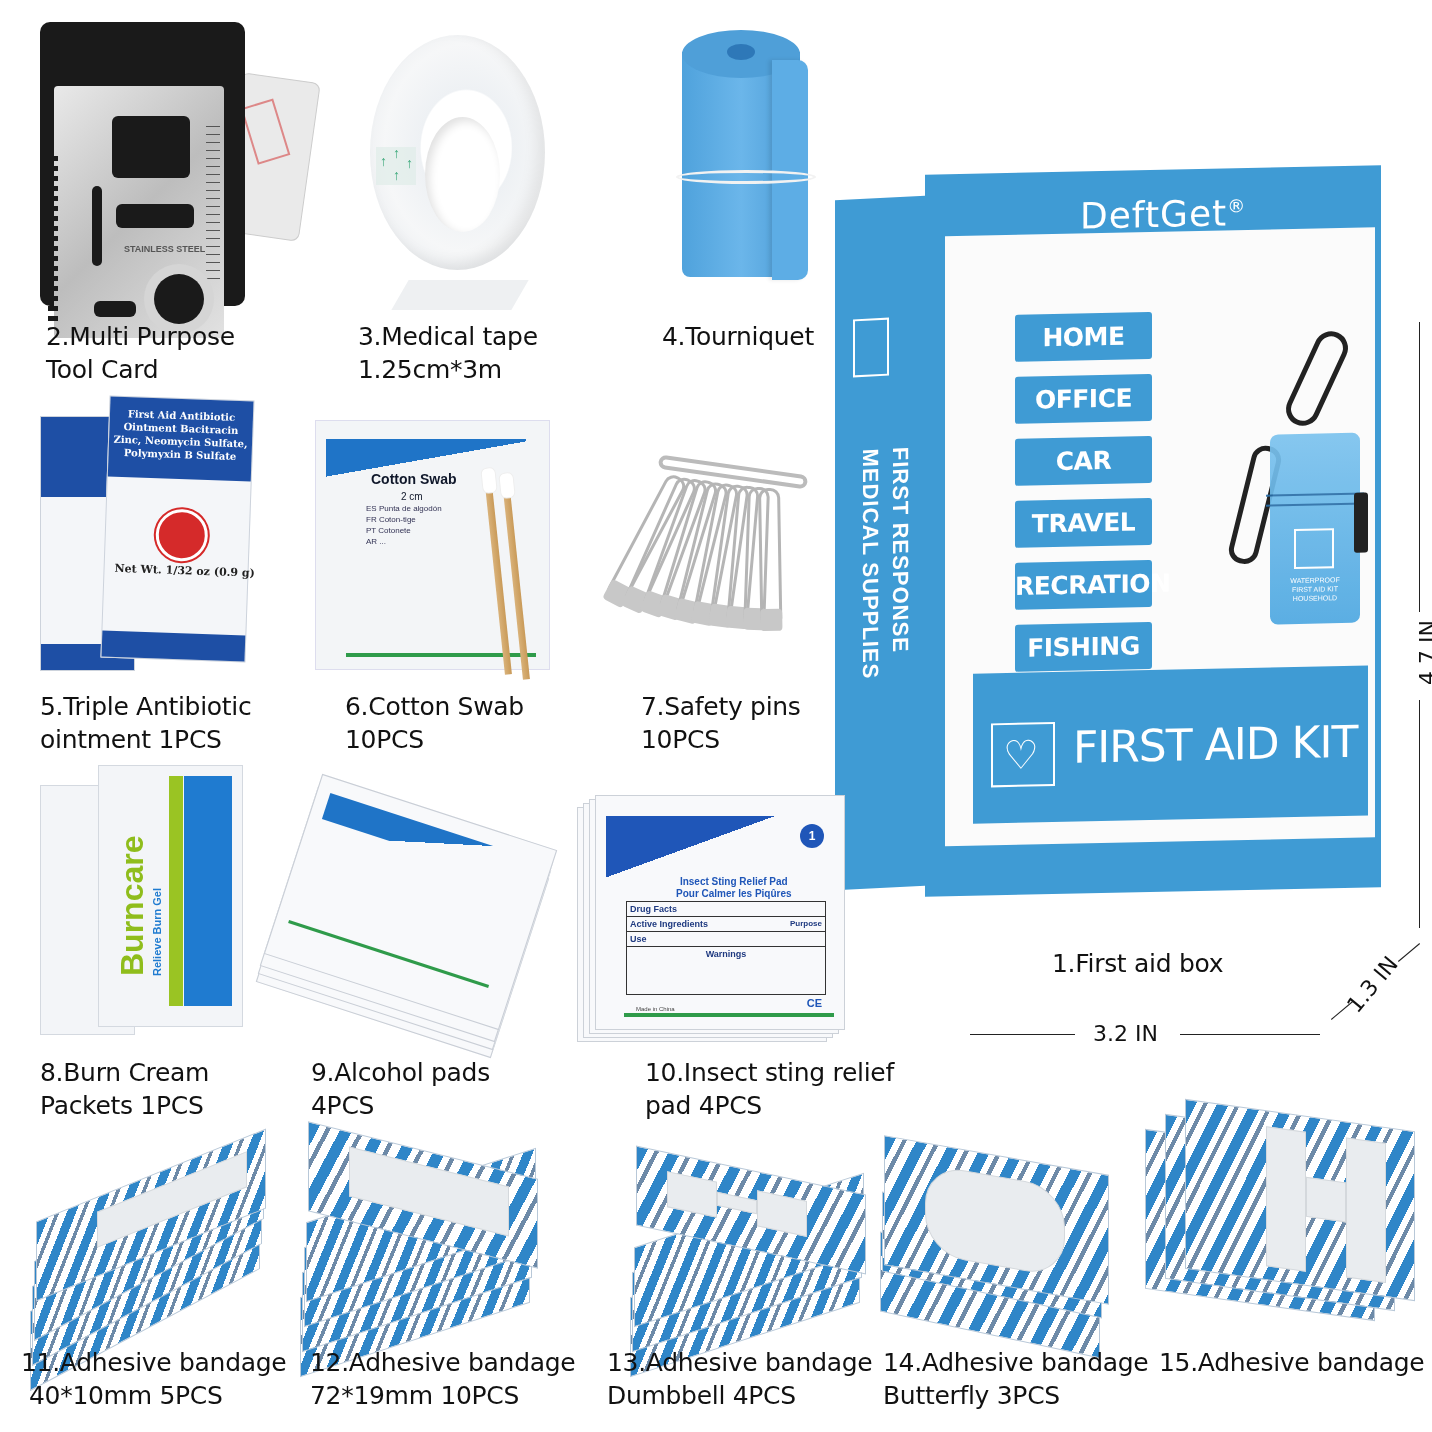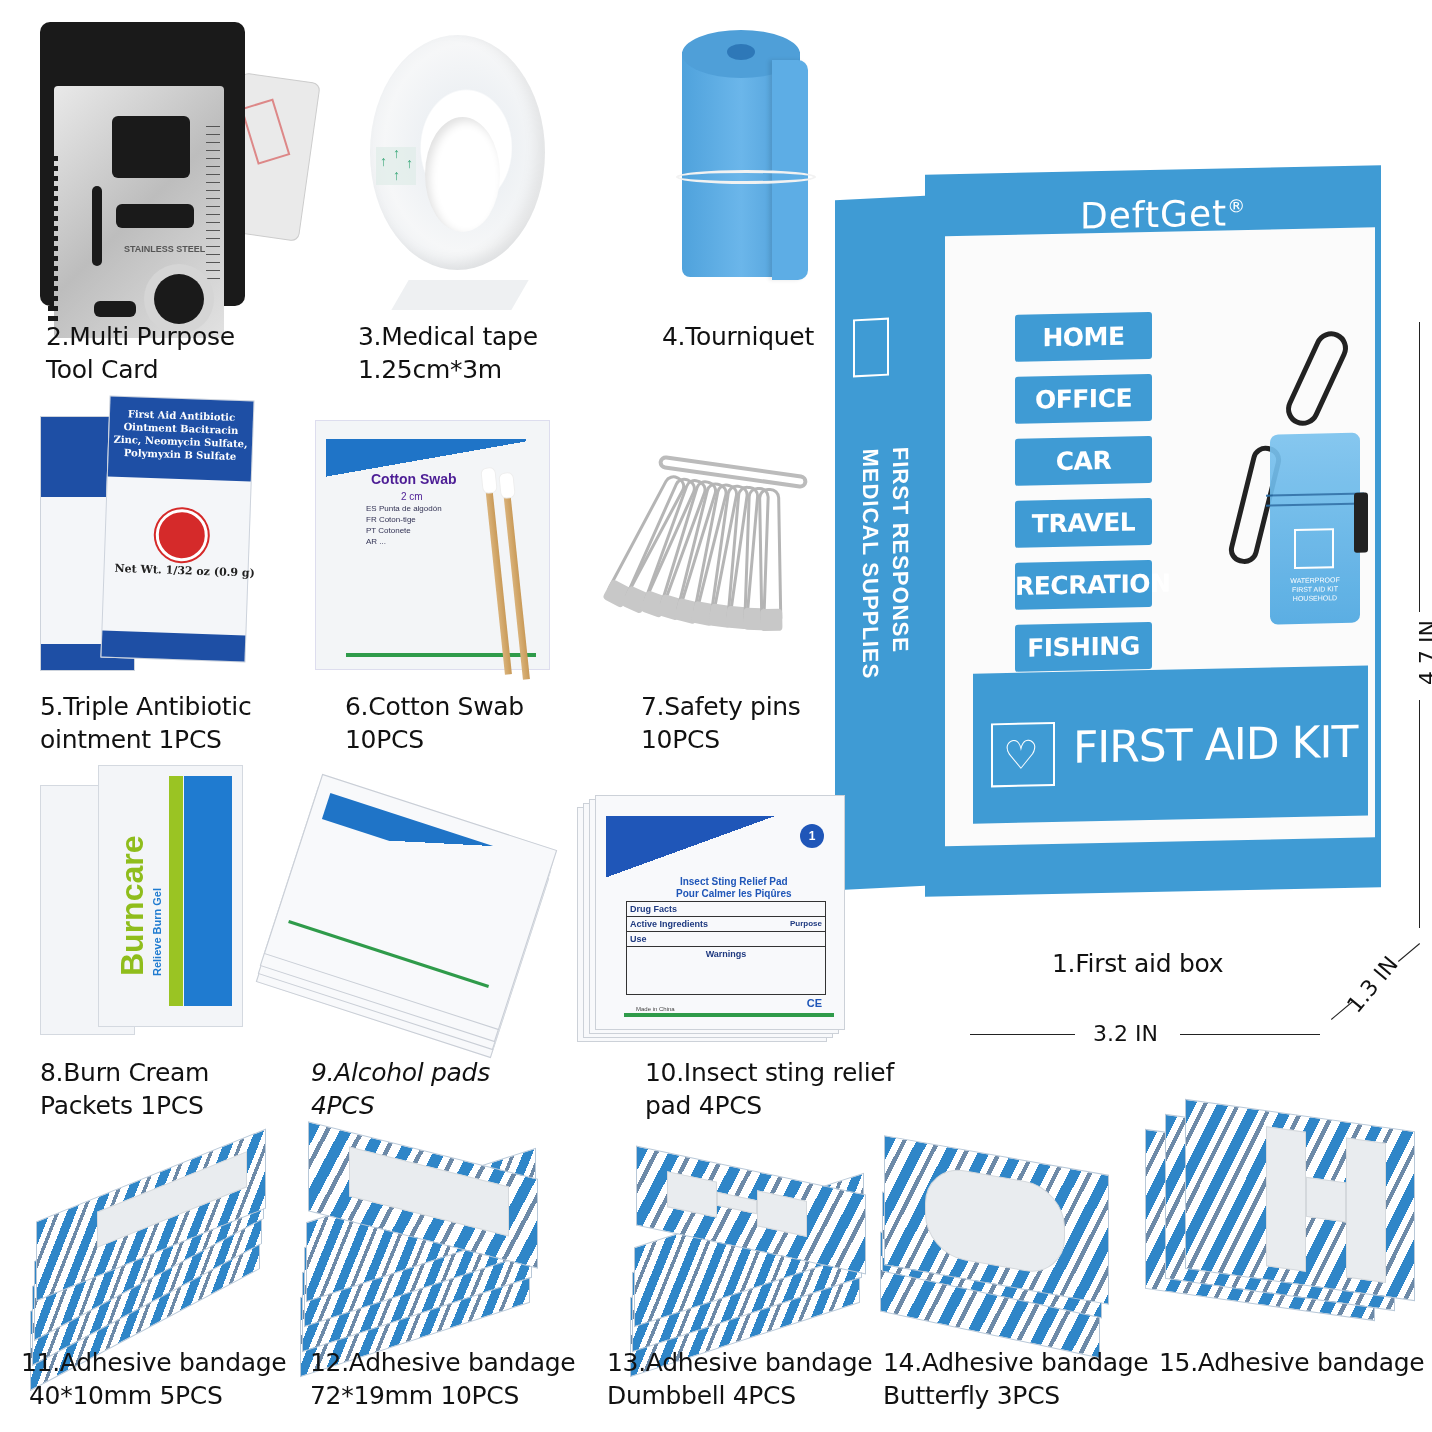--- a/index.html
+++ b/index.html
@@ -91,21 +91,21 @@
   .packet { position:absolute; background:#f4f6f9; border:1px solid #cdd3dc; }
   .packet-blue { position:absolute; left:0; top:0; width:100%; height:80px; background:#1e4fa5; color:#fff; font-size:10px; font-weight:bold; text-align:center; padding:10px 4px; line-height:13px; font-family:"DejaVu Serif", serif;}
   .packet-bottom { position:absolute; left:0; bottom:0; width:100%; height:26px; background:#1e4fa5; }
   .oint-logo { position:absolute; left:50px; top:110px; width:52px; height:52px; border-radius:50%; background:#d52a2a; border:3px solid #fff; box-shadow:0 0 0 2px #d52a2a;}
   .oint-net { position:absolute; left:10px; top:165px; font-size:11px; font-weight:bold; font-family:"DejaVu Serif", serif; color:#222; white-space:nowrap;}
 
   
   .swab-wrap { left: 315px; top: 415px; width: 250px; height: 260px; }
   .swab-pack { position:absolute; left:0; top:5px; width:235px; height:250px; background:#f3f5f7; border:1px solid #dde; }
   .swab-stripe { position:absolute; left:10px; top:18px; width:200px; height:40px; background:linear-gradient(170deg,#1f74c7 0 50%,transparent 50%); }
-  .swab-title { position:absolute; left:55px; top:50px; font-size:14px; font-weight:bold; color:#4c1d95; }
+  .swab-title { position:absolute; left:55px; top:50px; font-size:14px; font-weight:bold; color:#0f172a; }
   .swab-lines { position:absolute; left:50px; top:82px; font-size:8px; color:#335; line-height:11px; }
   .swab-stick { position:absolute; width:7px; height:190px; background:linear-gradient(90deg,#d9b27a,#c99a58); transform: rotate(-6deg); }
   .swab-stick::before { content:""; position:absolute; left:-3px; top:-18px; width:13px; height:24px; background:#fff; border-radius:6px; border:1px solid #eee;}
   .swab-green { position:absolute; left:30px; bottom:12px; width:190px; height:4px; background:#2f9b4a; }
 
   
   .pins-wrap { left: 598px; top: 455px; width: 210px; height: 200px; }
   .pin-bar { position:absolute; left:60px; top:10px; width:150px; height:14px; border:4px solid #bbb; border-radius:10px; transform: rotate(8deg); }
   .pin { position:absolute; width:22px; height:140px; border:3px solid #b5b5b5; border-radius:10px; transform-origin: top center; }
   .pin::after{content:"";position:absolute;left:-3px;bottom:-6px;width:22px;height:22px;background:#c8c8c8;border-radius:4px;}
@@ -327,21 +327,21 @@
 
 <div class="abs alc-wrap">
   <div class="alc-sheet" style="left:30px;top:50px;"></div>
   <div class="alc-sheet" style="left:32px;top:42px;"></div>
   <div class="alc-sheet" style="left:34px;top:34px;"></div>
   <div class="alc-sheet" style="left:38px;top:22px;">
     <div class="alc-top-stripe"></div>
     <div class="alc-green"></div>
   </div>
 </div>
-<div class="caption" style="left:311px;top:1056px;font-style:italic;">
+<div class="caption" style="left:311px;top:1056px;">
   <span>9.Alcohol pads</span>
   <span>4PCS</span>
 </div>
 
 <div class="abs ins-wrap">
   <div class="ins-sheet" style="left:2px;top:12px;"></div>
   <div class="ins-sheet" style="left:8px;top:8px;"></div>
   <div class="ins-sheet" style="left:14px;top:4px;"></div>
   <div class="ins-sheet front">
     <div class="ins-swoosh"></div>

